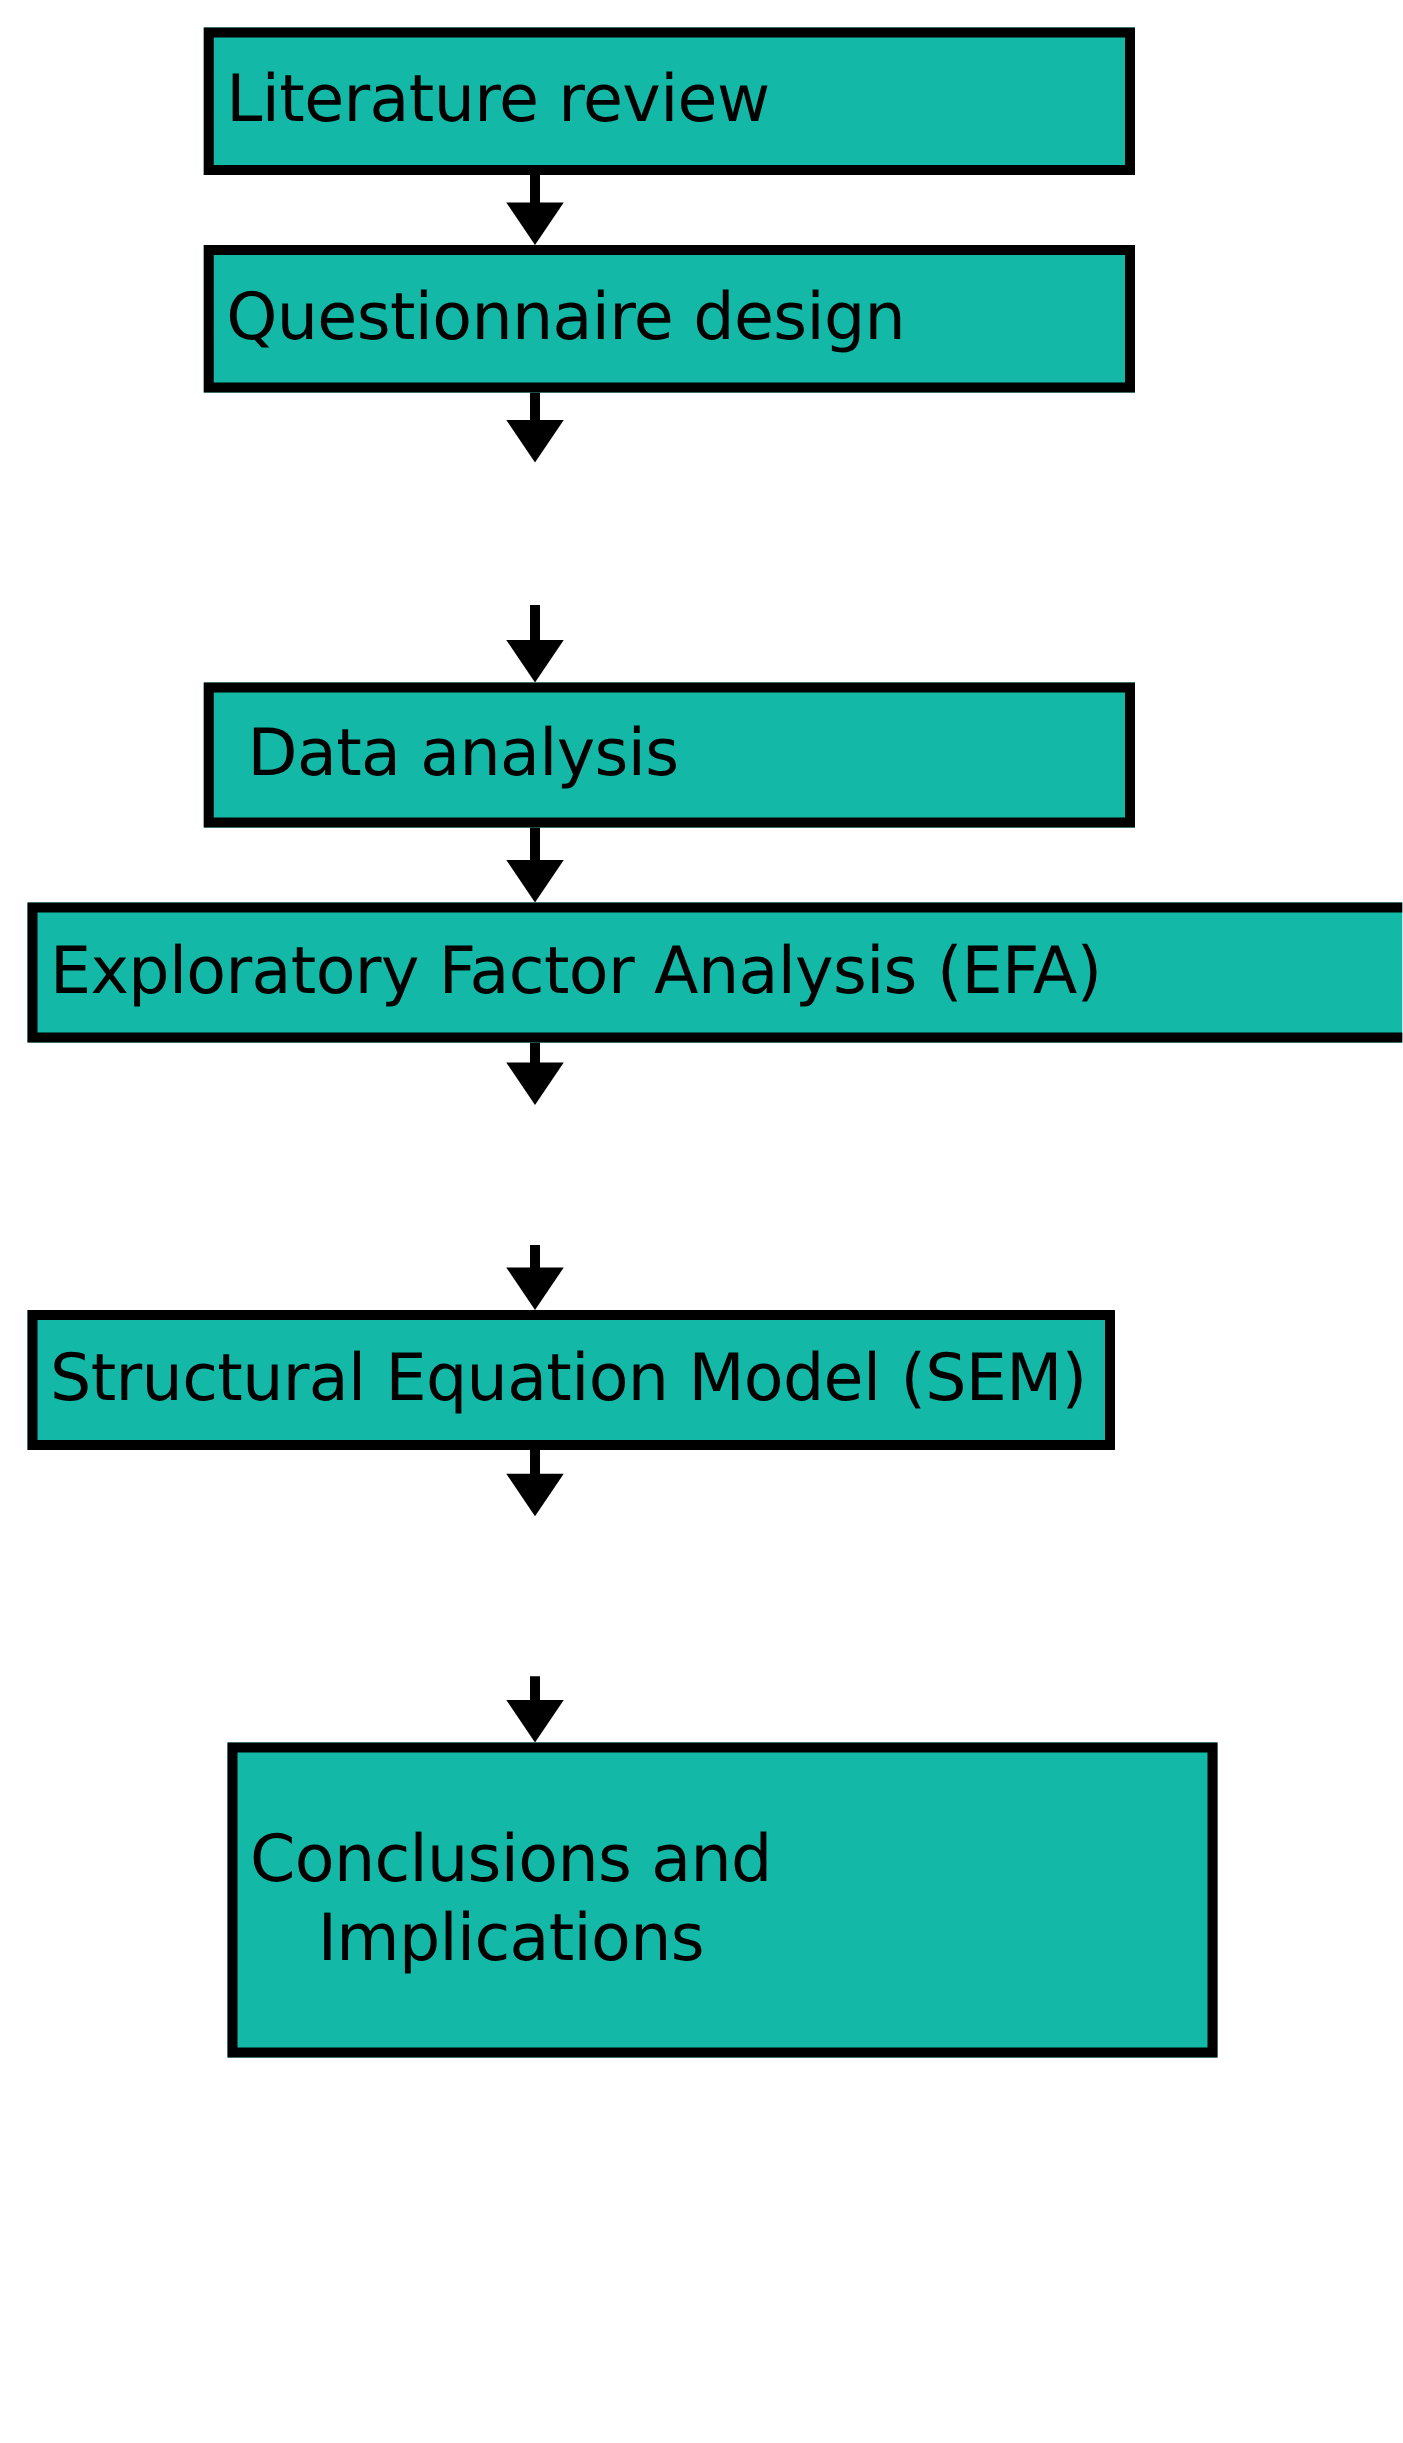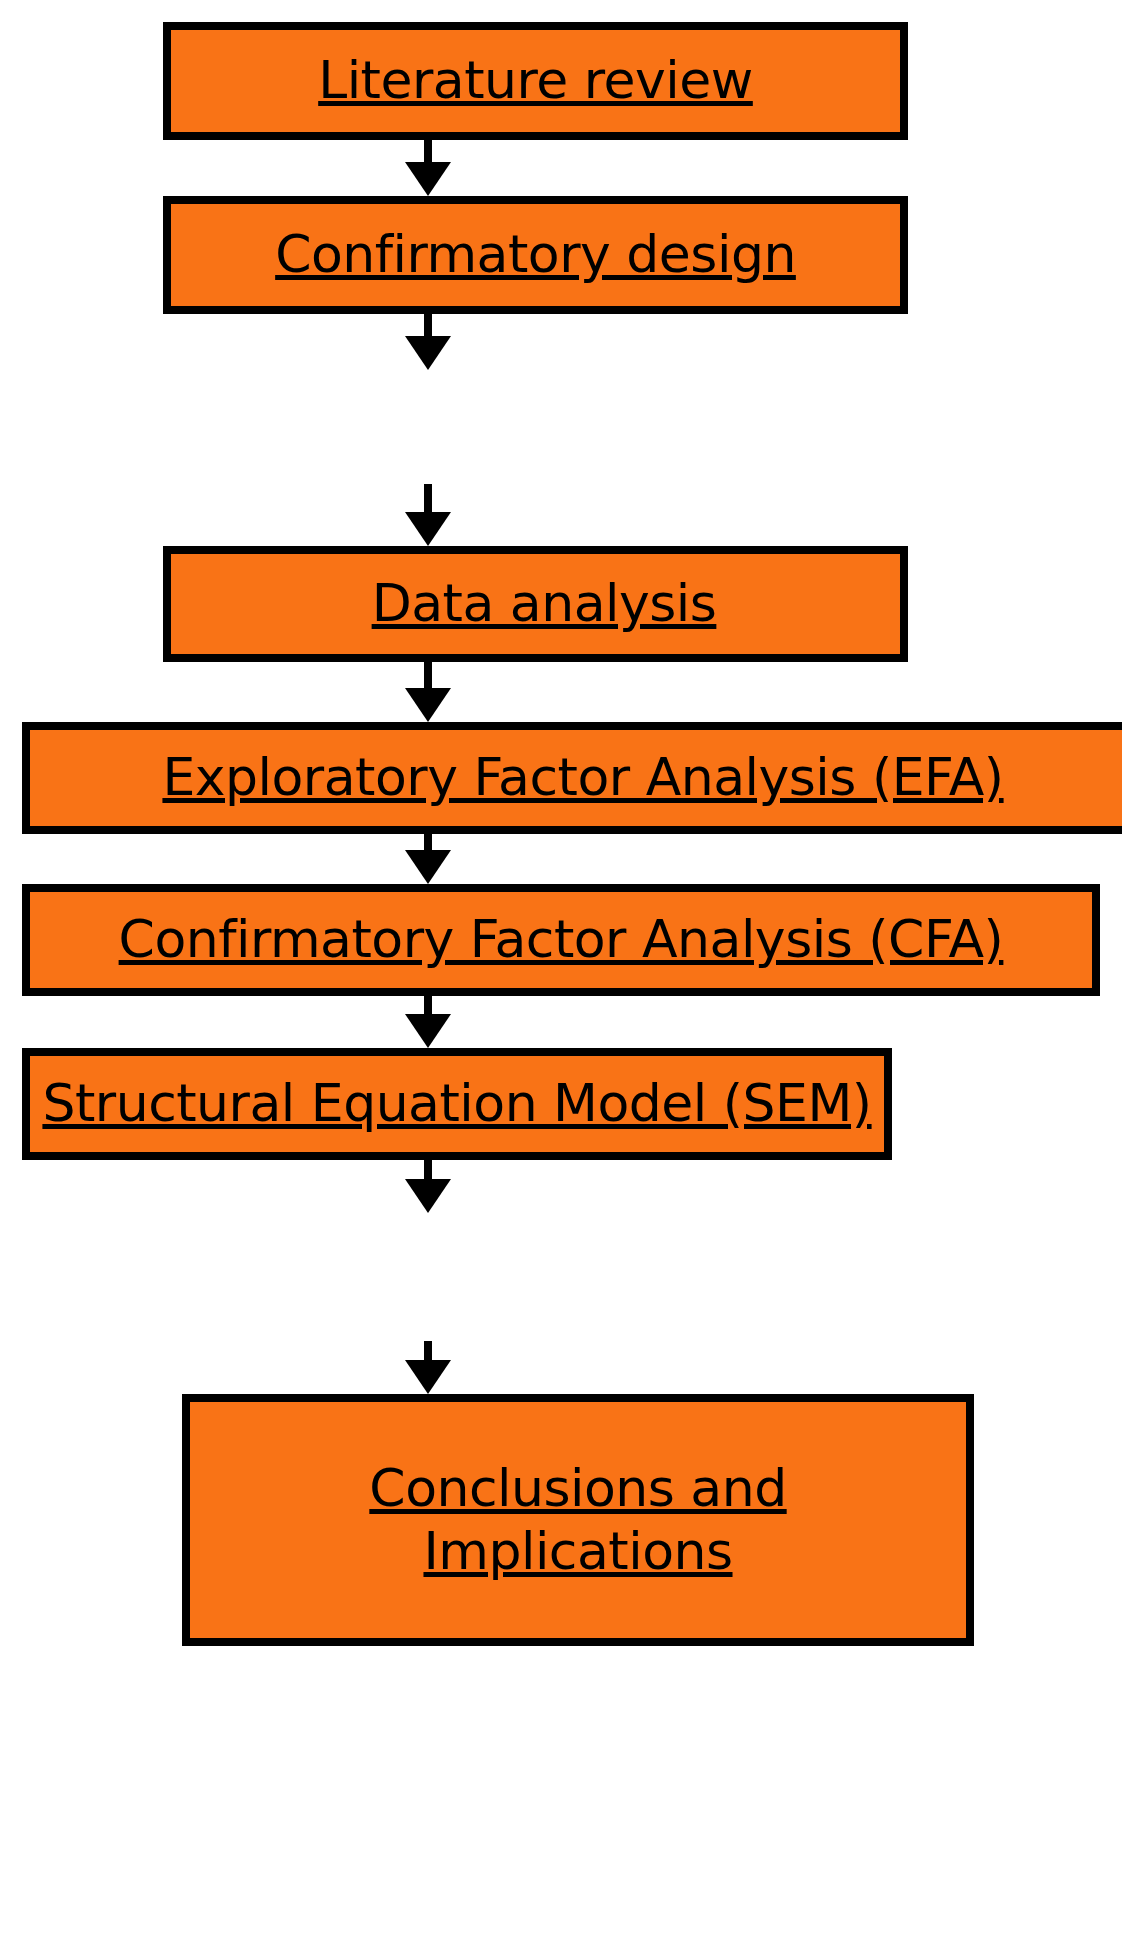--- a/index.html
+++ b/index.html
@@ -13,27 +13,26 @@
   #canvas {
     position: relative;
     width: 1122px;
     height: 1954px;
     background: #ffffff;
     overflow: hidden;
   }
   .node {
     position: absolute;
     box-sizing: border-box;
-    background: #f97316;
+    background: #14b8a6;
     border: 8px solid #000000;
     display: flex;
     align-items: center;
-    justify-content: center;
+    justify-content: flex-start;
     text-align: center;
-    text-decoration: underline;
   }
   .node-label {
     font-family: "DejaVu Sans", sans-serif;
     font-size: 52px;
     line-height: 1.22;
     color: #000000;
     font-weight: 400;
     letter-spacing: -0.5px;
     white-space: pre-line;
     padding: 0 10px;
@@ -93,30 +92,27 @@
       <div class="head"></div>
     </div>
     <div class="connector" style="left: 405px; top: 1341px; height: 53px;">
       <div class="shaft"></div>
       <div class="head"></div>
     </div>
     <div class="node node-narrow" style="left: 163px; top: 22px; width: 745px; height: 118px;">
       <div class="node-label">Literature review</div>
     </div>
     <div class="node node-narrow" style="left: 163px; top: 196px; width: 745px; height: 118px;">
-      <div class="node-label">Confirmatory design</div>
+      <div class="node-label">Questionnaire design</div>
     </div>
     <div class="node node-narrow" style="left: 163px; top: 546px; width: 745px; height: 116px; padding-left: 17px;">
       <div class="node-label">Data analysis</div>
     </div>
     <div class="node node-wide" style="left: 22px; top: 722px; width: 1122px; height: 112px;">
       <div class="node-label">Exploratory Factor Analysis (EFA)</div>
-    </div>
-    <div class="node node-wide" style="left: 22px; top: 884px; width: 1078px; height: 112px;">
-      <div class="node-label">Confirmatory Factor Analysis (CFA)</div>
     </div>
     <div class="node node-wide" style="left: 22px; top: 1048px; width: 870px; height: 112px;">
       <div class="node-label">Structural Equation Model (SEM)</div>
     </div>
     <div class="node node-medium" style="left: 182px; top: 1394px; width: 792px; height: 252px;">
       <div class="node-label">Conclusions and
 Implications</div>
     </div>
   </div>
 

